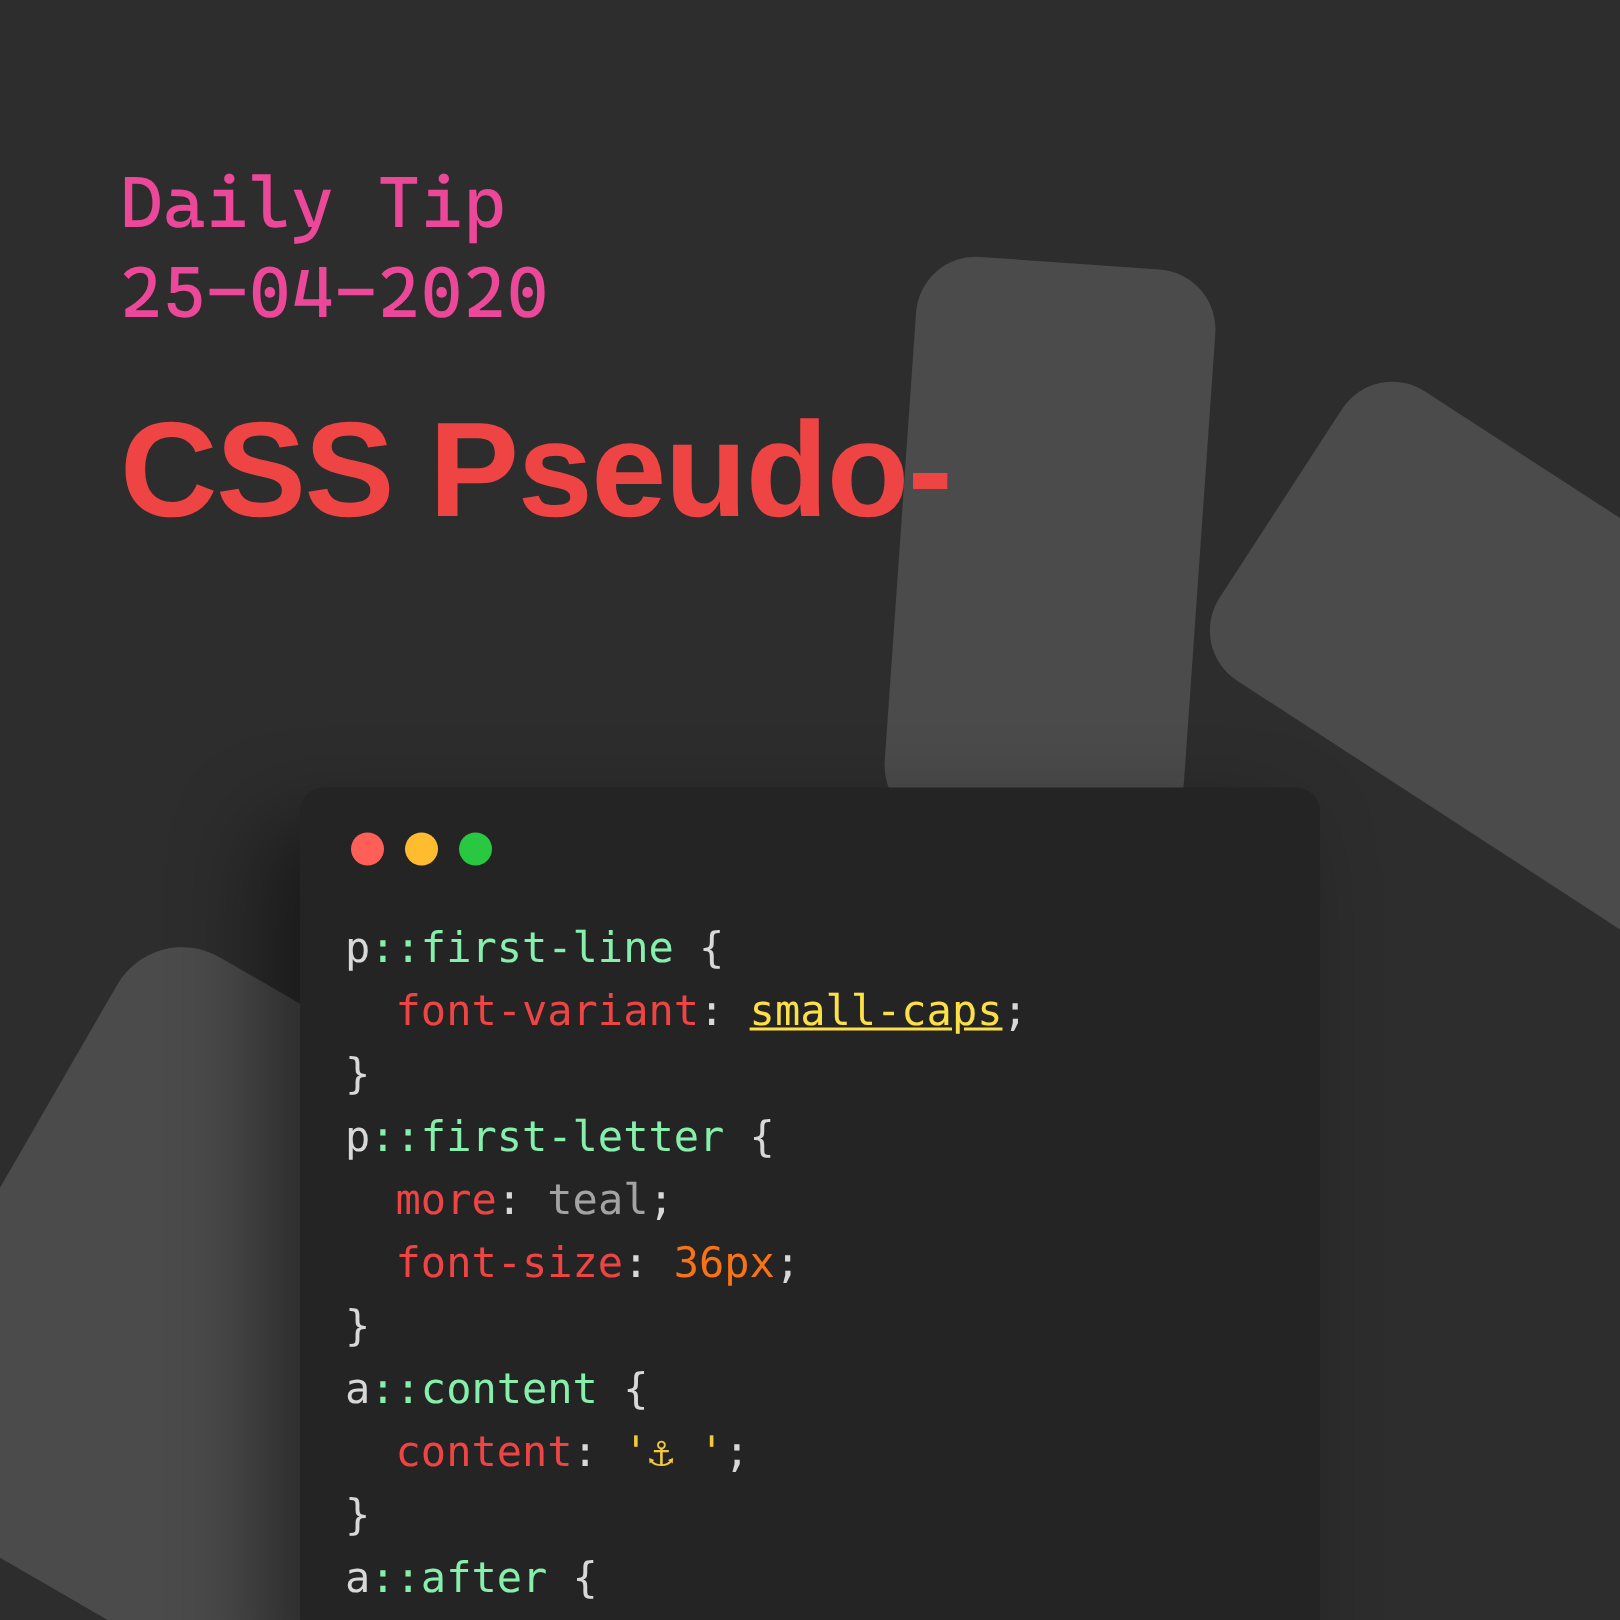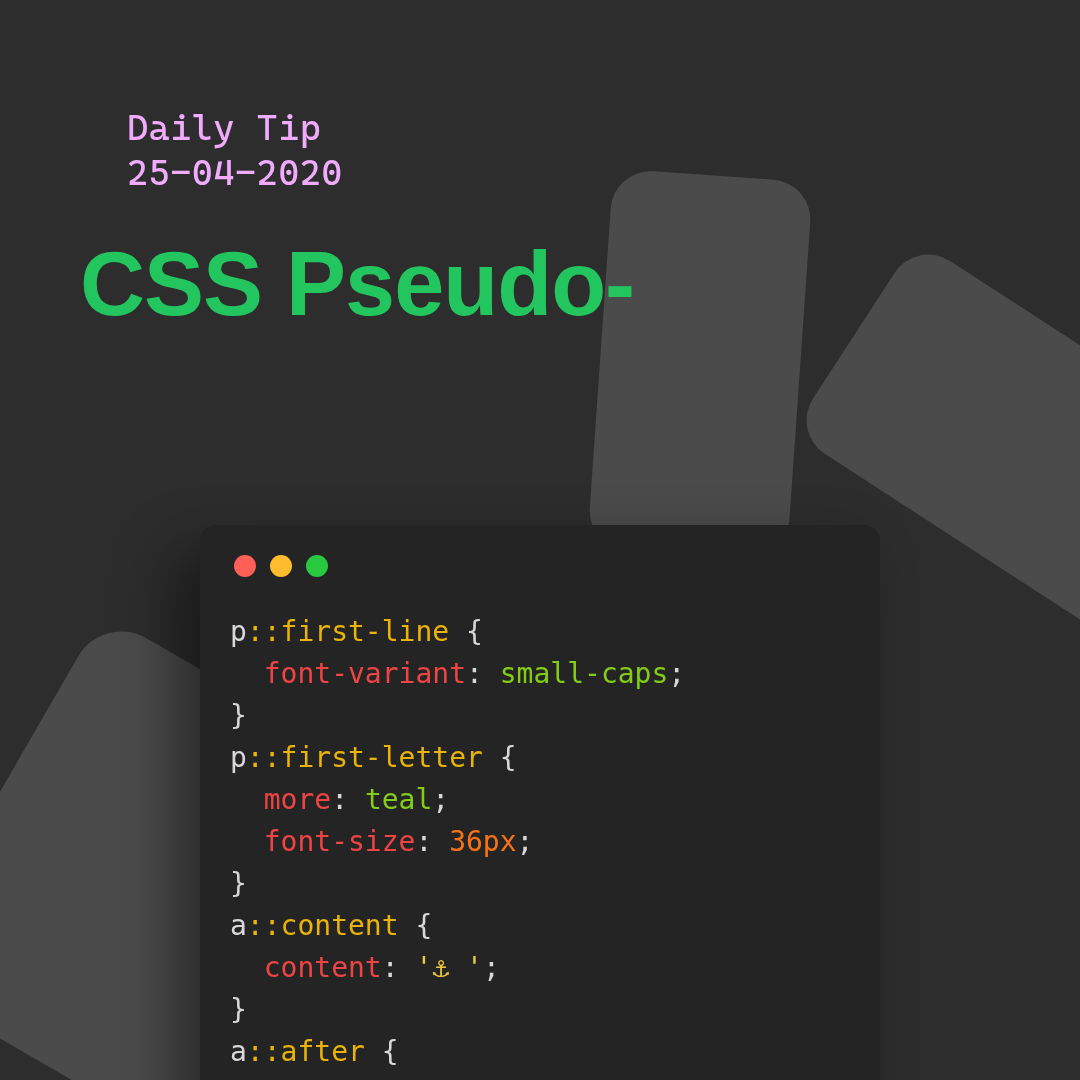--- a/index.html
+++ b/index.html
@@ -37,29 +37,28 @@
     left: -30px;
     transform: rotate(30deg);
     border-radius: 50px;
   }
   .header {
     position: absolute;
     top: 105px;
     left: 80px;
   }
   .kicker {
-    color: #f0abfc;
-    font-size: 36px;
+    color: #ec4899;
+    font-size: 48px;
     line-height: 1.25;
     font-weight: 400;
     letter-spacing: 0.5px;
-    margin-left: 47px;
   }
   .title {
-    color: #22c55e;
+    color: #ef4444;
     font-size: 90px;
     line-height: 1.05;
     font-weight: 600;
     margin-top: 42px;
     letter-spacing: -1px;
     font-family: -apple-system, BlinkMacSystemFont, "Segoe UI", Arial, sans-serif;
   }
   .editor {
     position: absolute;
     top: 525px;
@@ -85,25 +84,25 @@
   .dot.yellow { background: #febc2e; }
   .dot.green { background: #28c840; }
   .code {
     font-family: ui-monospace, 'SF Mono', Monaco, Consolas, monospace;
     font-size: 28px;
     line-height: 1.5;
     color: #d8d8d8;
     white-space: pre;
   }
   .sel { color: #d8d8d8; }
-  .pseudo { color: #eab308; }
+  .pseudo { color: #86efac; }
   .brace { color: #d8d8d8; }
   .prop { color: #ef4444; }
-  .val { color: #84cc16; }
-  .valkw { color: #84cc16; }
+  .val { color: #fde047; text-decoration: underline; }
+  .valkw { color: #a3a3a3; }
   .str { color: #f0c93e; }
   .num { color: #f97316; }
 </style>
 </head>
 <body>
 
 <div class="bg-shape shape1"></div>
 <div class="bg-shape shape2"></div>
 <div class="bg-shape shape3"></div>
 

